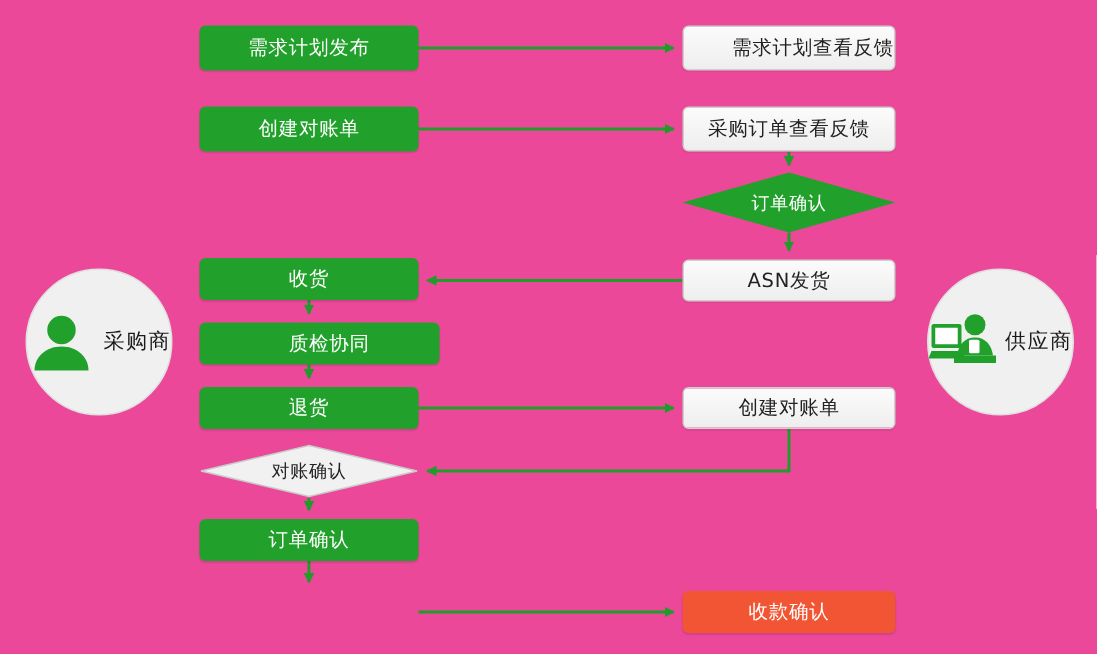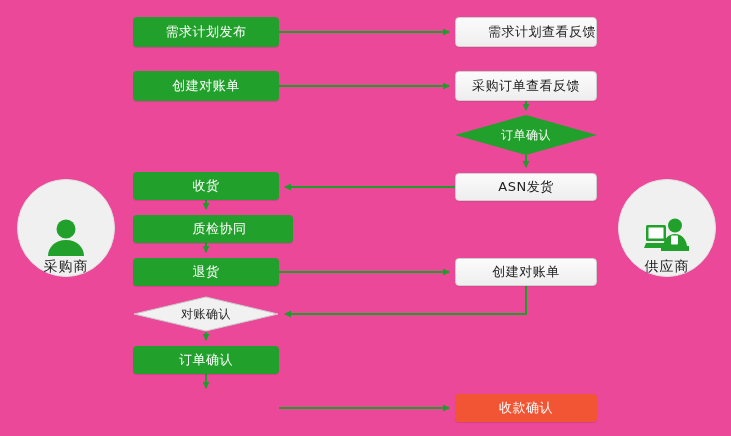--- a/index.html
+++ b/index.html
@@ -79,23 +79,23 @@
   .diamond-plain .diamond-label { color: #222222; }
 
   .actor {
     position: absolute;
     width: 96px;
     height: 96px;
     border-radius: 50%;
     background: #f0f0f0;
     border: 1px solid #e0e0e0;
     display: flex;
-    flex-direction: column;
+    flex-direction: row;
     align-items: center;
-    justify-content: flex-end;
+    justify-content: space-between;
     z-index: 6;
   }
   .actor-icon {
     width: 46px;
     height: 40px;
     display: block;
     margin-bottom: 1px;
   }
   .actor-label {
     font-size: 14px;

